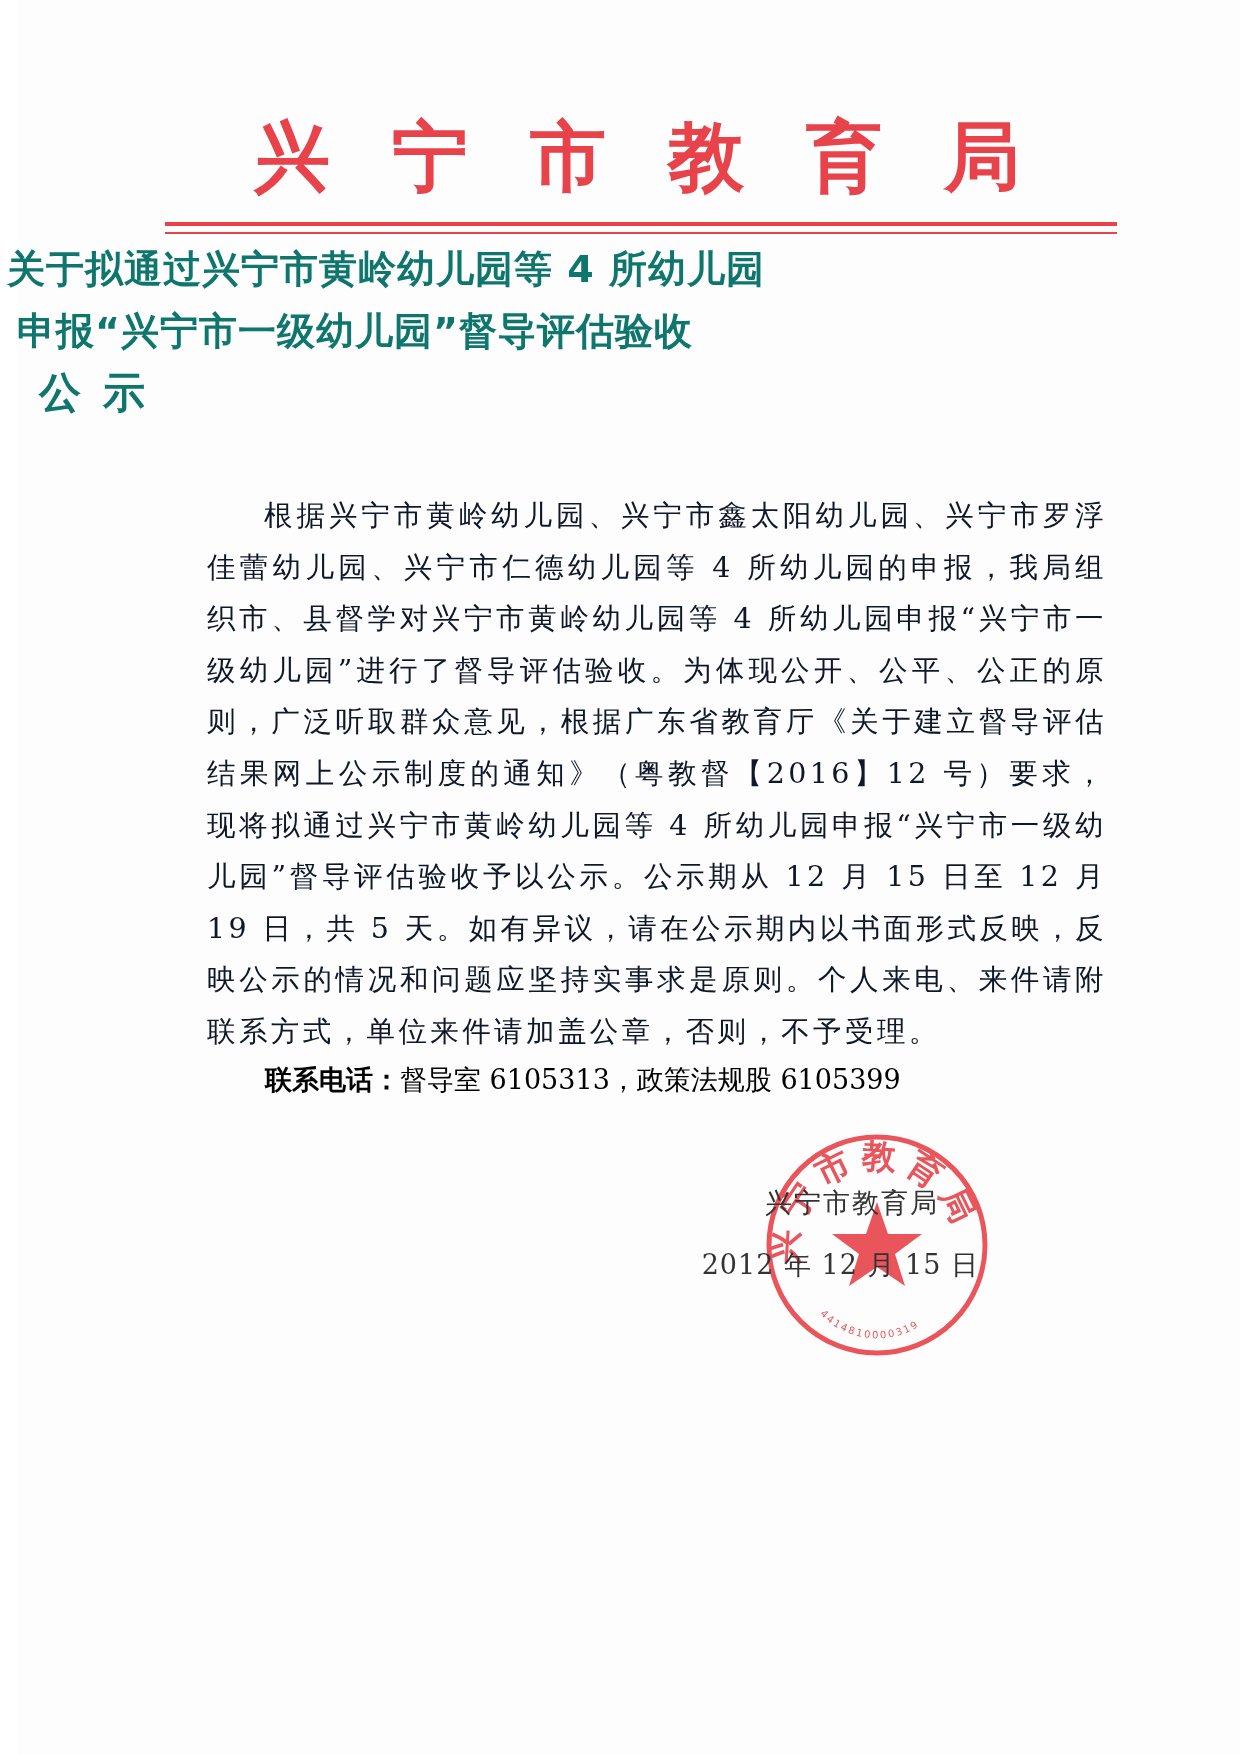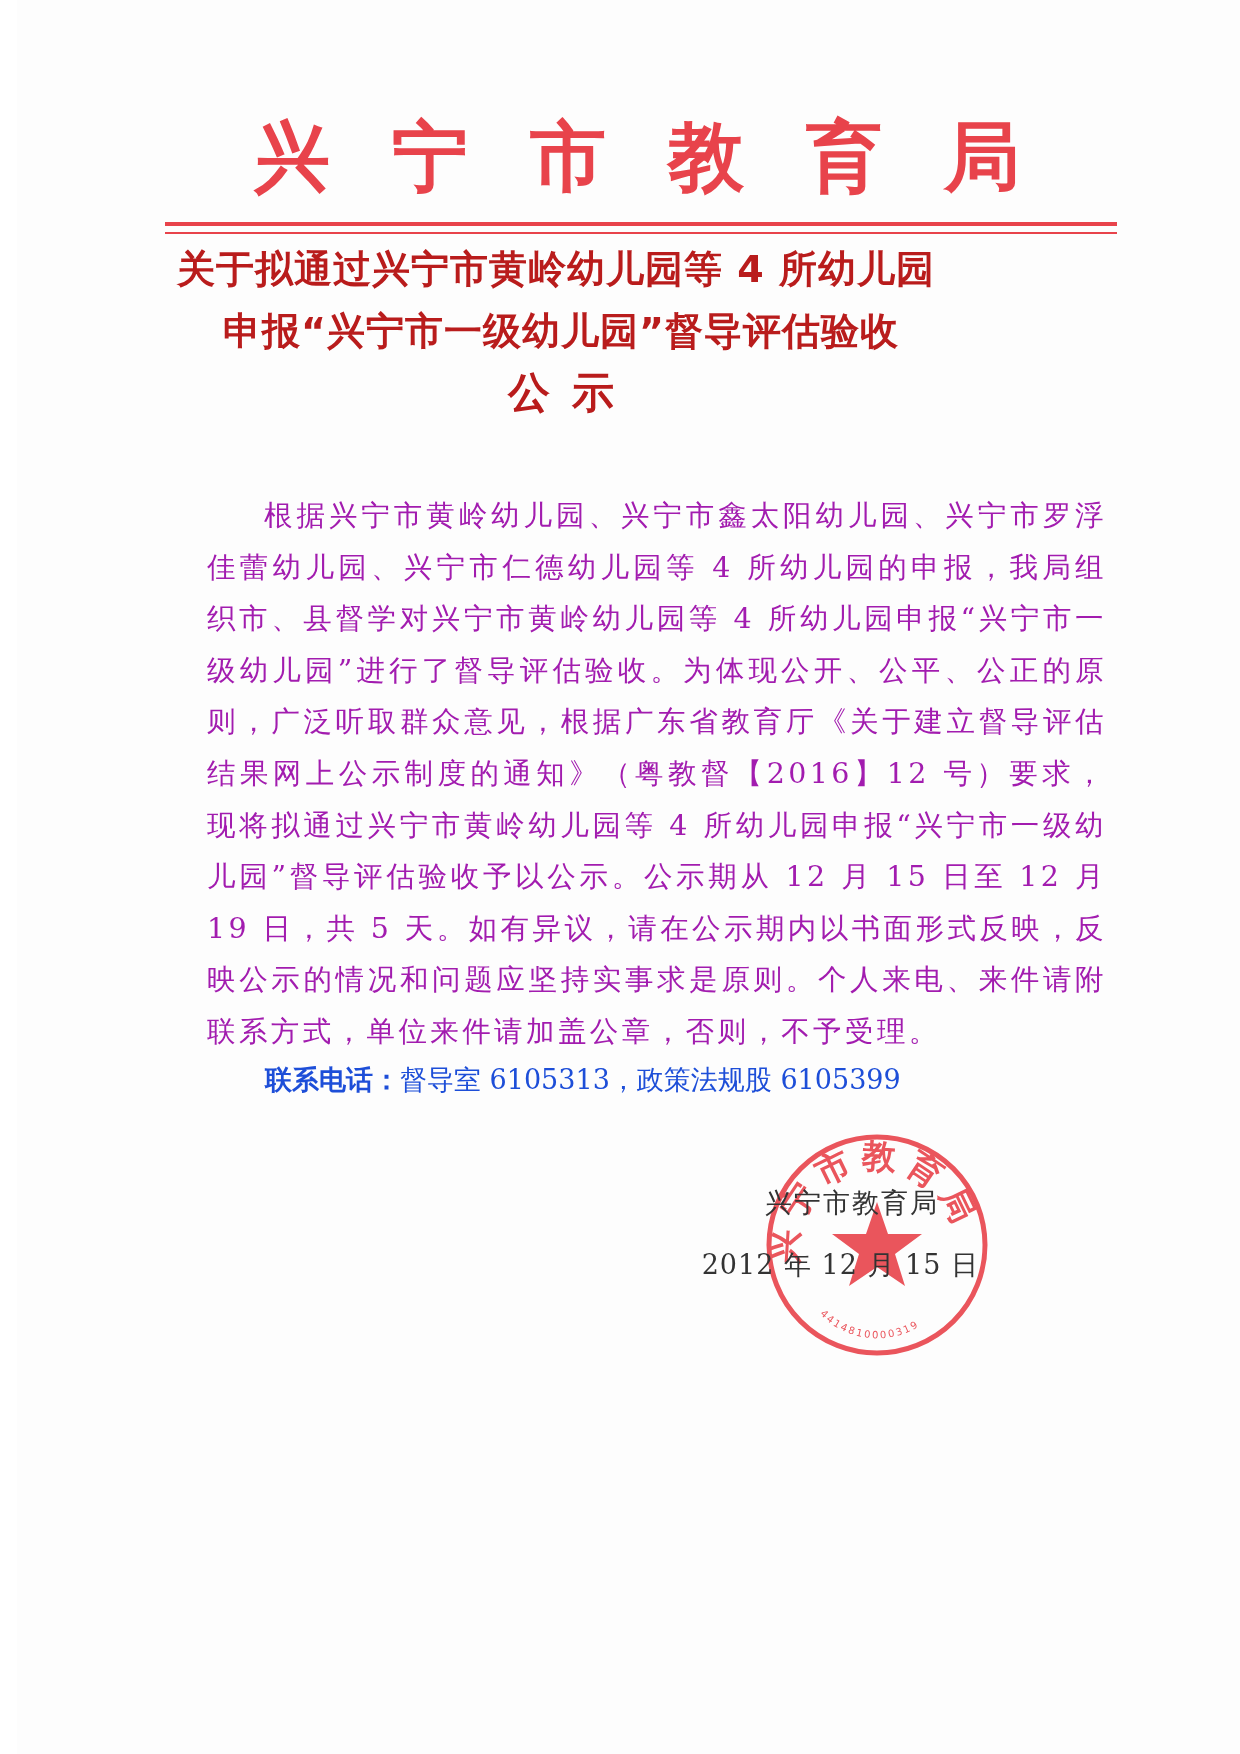--- a/index.html
+++ b/index.html
@@ -47,24 +47,24 @@
       background: #e8434b;
     }
     .red-rule.thick { top: 222px; height: 4px; }
     .red-rule.thin  { top: 232px; height: 2px; }
 
     
     .heading {
       position: absolute;
       left: 0;
       width: 1088px;
-      text-align: center;
+      text-align: left;
       font-family: "DejaVu Sans", sans-serif;
       font-weight: bold;
-      color: #b91c1c;
+      color: #0f766e;
     }
     .heading-line {
       font-size: 38px;
       line-height: 62px;
       letter-spacing: 1px;
     }
     .heading-line.l1 { margin-left: -10px; }
     .heading-sub {
       font-size: 42px;
       line-height: 62px;
@@ -77,28 +77,28 @@
       position: absolute;
       left: 190px;
       top: 490px;
       width: 900px;
       font-family: "DejaVu Serif", serif;
       font-size: 28.5px;
       line-height: 51.6px;
       letter-spacing: 3.4px;
       text-align: justify;
       text-indent: 2em;
-      color: #a21caf;
+      color: #0f172a;
     }
 
     .contact {
       position: absolute;
       left: 248px;
       font-size: 27px;
-      color: #1d4ed8;
+      color: #000000;
     }
     .contact .label {
       font-family: "DejaVu Sans", sans-serif;
       font-weight: bold;
     }
     .contact.phone { top: 1062px; }
     .contact.email { top: 1124px; }
     .contact.email .label-a { font-family: "DejaVu Sans", sans-serif; font-weight: bold; display: inline-block; width: 96px; }
     .contact.email .label-b { font-family: "DejaVu Sans", sans-serif; font-weight: bold; }
     .mono {

